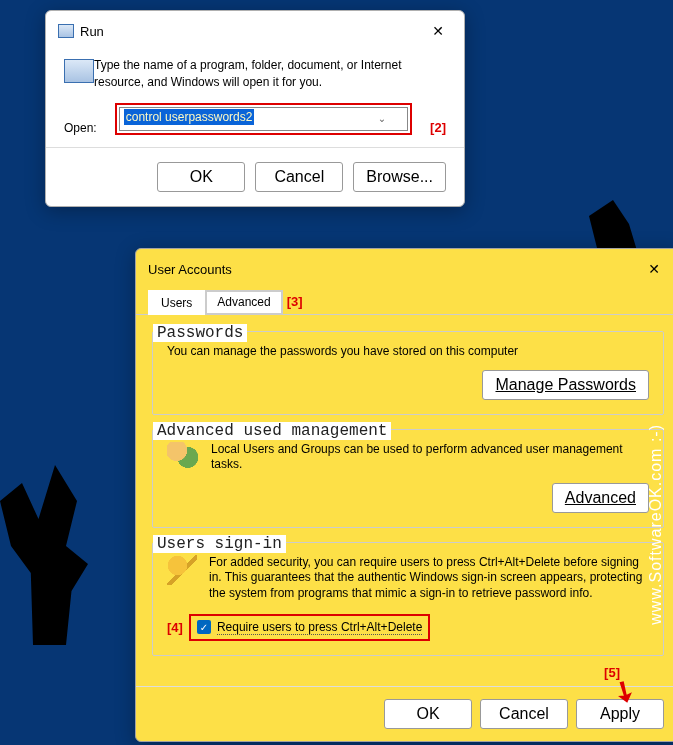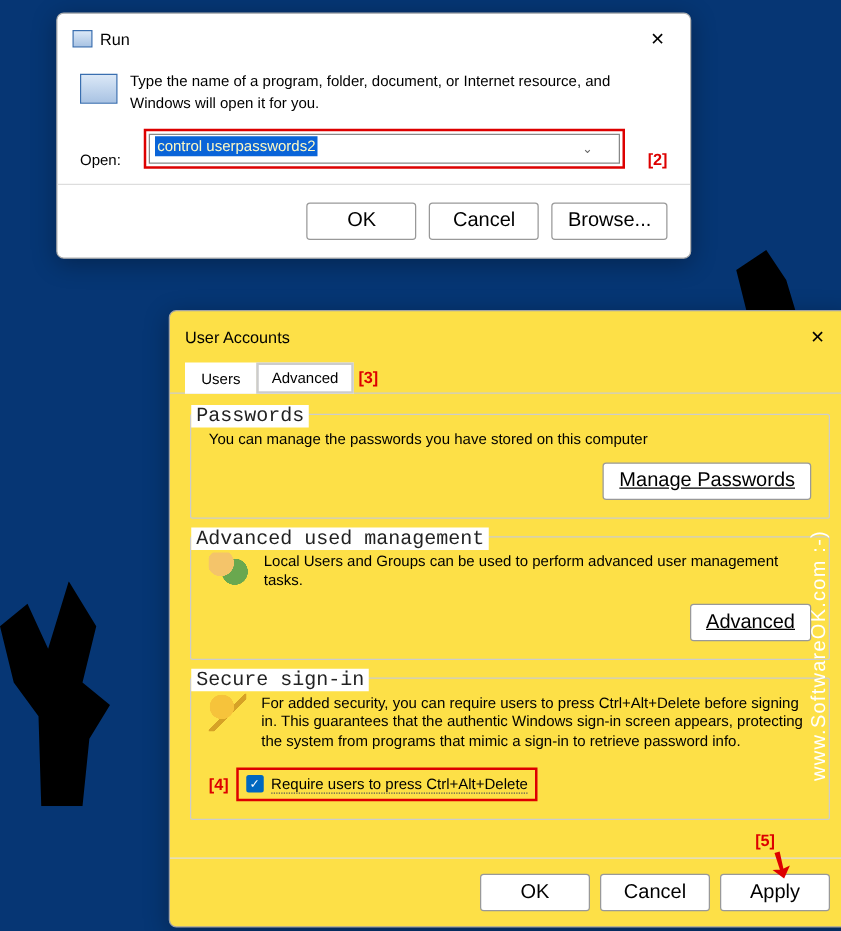--- a/index.html
+++ b/index.html
@@ -1,23 +1,23 @@
 <!DOCTYPE html>
 <html><head>
   <meta charset="utf-8">
   <style>
     * { box-sizing: border-box; margin: 0; padding: 0; }
     body { font-family: "Segoe UI", Arial, sans-serif; font-size: 12px; background: #063674; width: 673px; height: 745px; position: relative; overflow: hidden; }
     
     
-    .run-dialog { position: absolute; left: 45px; top: 10px; width: 508px; background: #fff; border: 1px solid #b0b0b0; border-radius: 6px; box-shadow: 0 4px 20px rgba(0,0,0,0.3); }
+    .run-dialog { position: absolute; left: 45px; top: 10px; width: 420px; background: #fff; border: 1px solid #b0b0b0; border-radius: 6px; box-shadow: 0 4px 20px rgba(0,0,0,0.3); }
     .run-titlebar { display: flex; align-items: center; padding: 10px 12px 6px; }
     .run-title { font-size: 13px; margin-left: 6px; }
     .run-close { margin-left: auto; font-size: 14px; padding: 2px 8px; cursor: pointer; }
-    .run-body { padding: 10px 18px 6px; display: flex; gap: 10px; }
+    .run-body { padding: 10px 18px 6px; display: flex; }
     .run-desc { font-size: 12px; line-height: 1.4; }
     .run-open-row { display: flex; align-items: flex-end; gap: 18px; padding: 6px 18px 12px; }
     .run-open-label { font-size: 12px; }
     .run-input-wrap { flex: 1; border: 2px solid #d00; padding: 2px; }
     .run-input { width: 100%; height: 24px; border: 1px solid #888; padding: 2px 4px; font-size: 12px; }
     .run-input-text { background: #0a64d8; color: #fef9c3; padding: 1px 2px; }
     .run-annotation { color: #d00; font-weight: bold; font-size: 13px; }
     .run-buttons { border-top: 1px solid #ddd; padding: 14px 18px; display: flex; gap: 10px; justify-content: flex-end; }
     .btn { background: #fff; border: 1px solid #999; border-radius: 3px; padding: 5px 12px; font-size: 16px; cursor: pointer; min-width: 88px; text-align: center; }
     
@@ -123,21 +123,21 @@
         <div class="adv-text">
           <div class="fieldset-text">Local Users and Groups can be used to perform advanced user management tasks.</div>
           <div class="fieldset-btn-row">
             <div class="btn">Advanced</div>
           </div>
         </div>
       </div>
     </div>
 
     <div class="fieldset">
-      <div class="fieldset-legend">Secure sign-in</div>
+      <div class="fieldset-legend">Users sign-in</div>
       <div class="adv-row" style="margin-bottom:12px;">
         <div class="key-icon"></div>
         <div class="fieldset-text" style="margin-bottom:0;">For added security, you can require users to press Ctrl+Alt+Delete before signing in. This guarantees that the authentic Windows sign-in screen appears, protecting the system from programs that mimic a sign-in to retrieve password info.</div>
       </div>
       <div style="display:flex;align-items:center;">
         <span class="note4">[4]</span>
         <div class="checkbox-row">
           <span class="checkbox">✓</span>
           <span class="checkbox-label">Require users to press Ctrl+Alt+Delete</span>
         </div>

